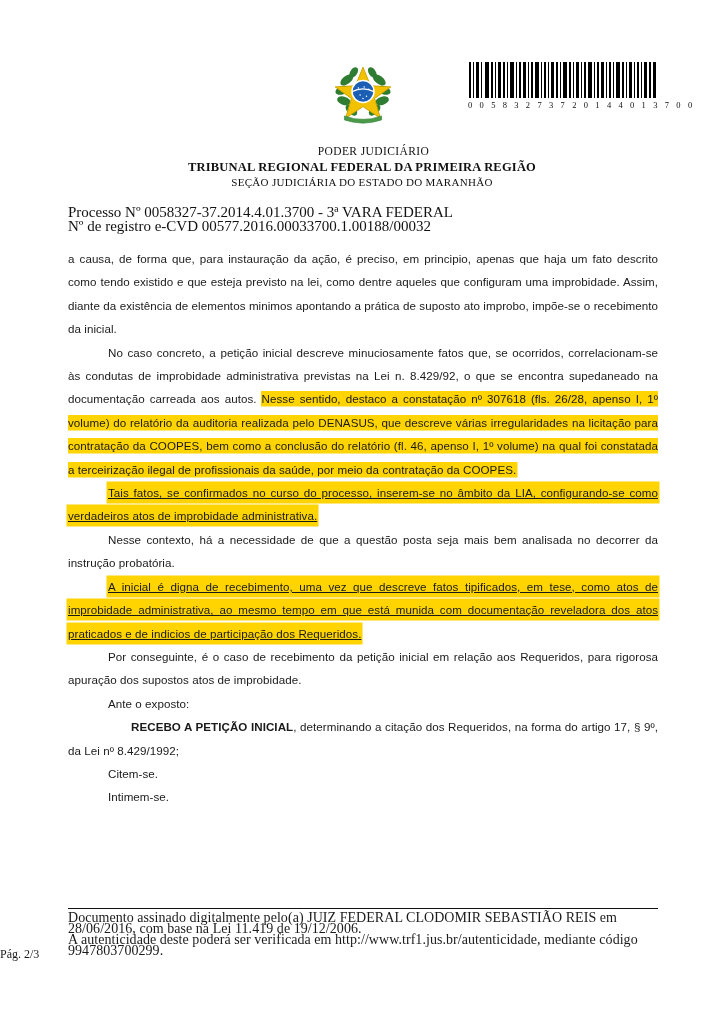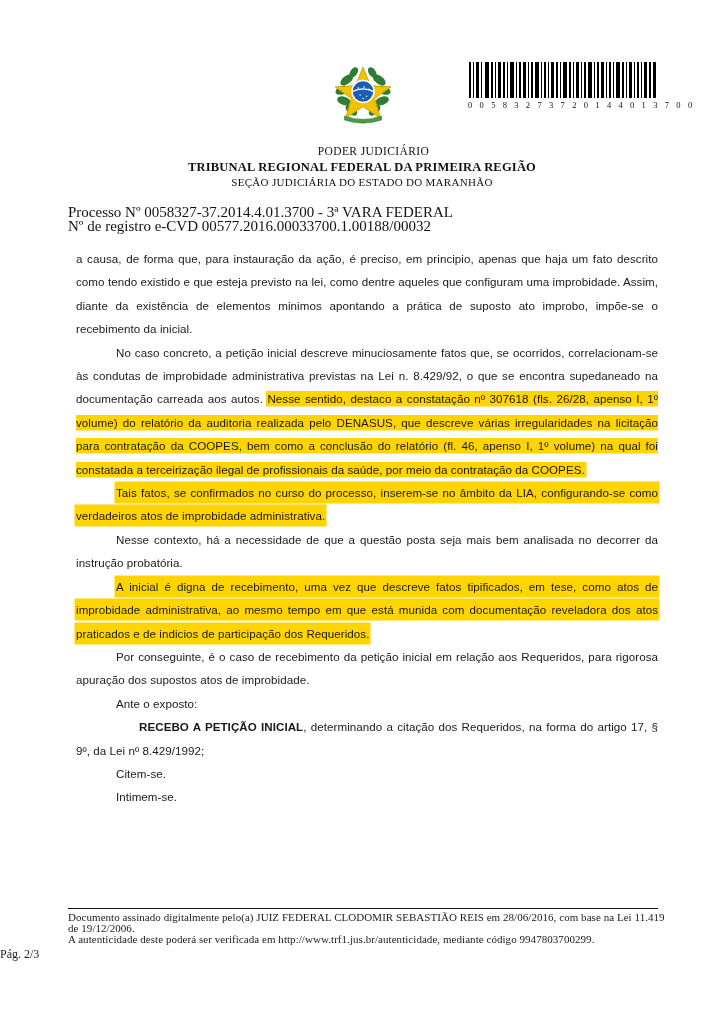--- a/index.html
+++ b/index.html
@@ -94,21 +94,21 @@
   }
 
   
   .body-zone {
     position: absolute;
     left: 68px;
     top: 247px;
     width: 590px;
   }
   p.para {
-    margin: 0 0 0 8px;
+    margin: 0 0 0 0;
     text-align: justify;
     text-justify: inter-word;
     font-size: 11.6px;
     line-height: 23.4px;
     color: #1a1a1a;
     letter-spacing: 0.05px;
   }
   p.para.indent {
     text-indent: 40px;
   }
@@ -116,39 +116,40 @@
     background-color: #ffd400;
     box-shadow: 0 0 0 1.5px #ffd400;
   }
   p.para.all-hl {
     
   }
   p.para.all-hl > span.hl {
     box-decoration-break: clone;
     -webkit-box-decoration-break: clone;
     padding: 3px 0;
+    text-decoration: underline;
   }
   .bold { font-weight: bold; padding-left: 23px; }
 
   
   .footer-rule {
     position: absolute;
     left: 68px;
     top: 908px;
     width: 590px;
     height: 1px;
     background: #111;
   }
   .footer-text {
     position: absolute;
     left: 68px;
     top: 912px;
     width: 600px;
     font-family: "Liberation Serif", serif;
-    font-size: 11px;
+    font-size: 14px;
     line-height: 11px;
     color: #1a1a1a;
     letter-spacing: 0.05px;
   }
   .page-num {
     position: absolute;
     left: 0;
     top: 947px;
     width: 630px;
     font-family: "Liberation Serif", serif;

